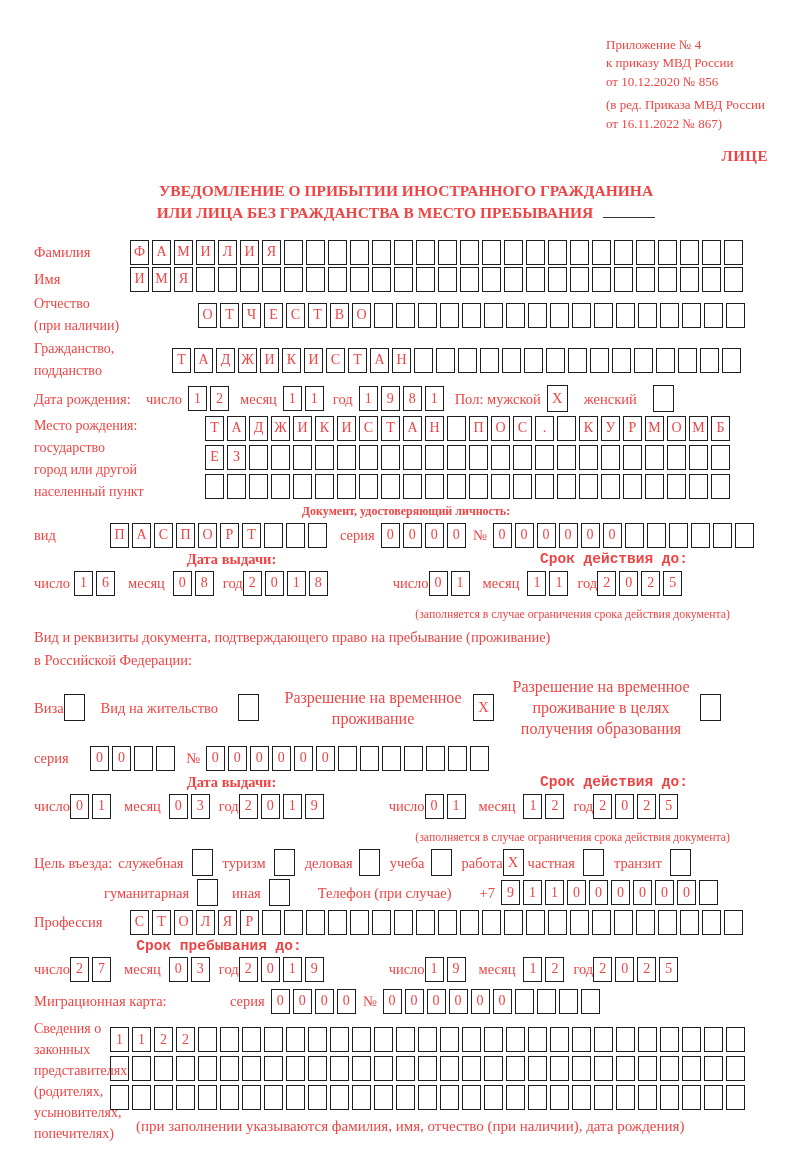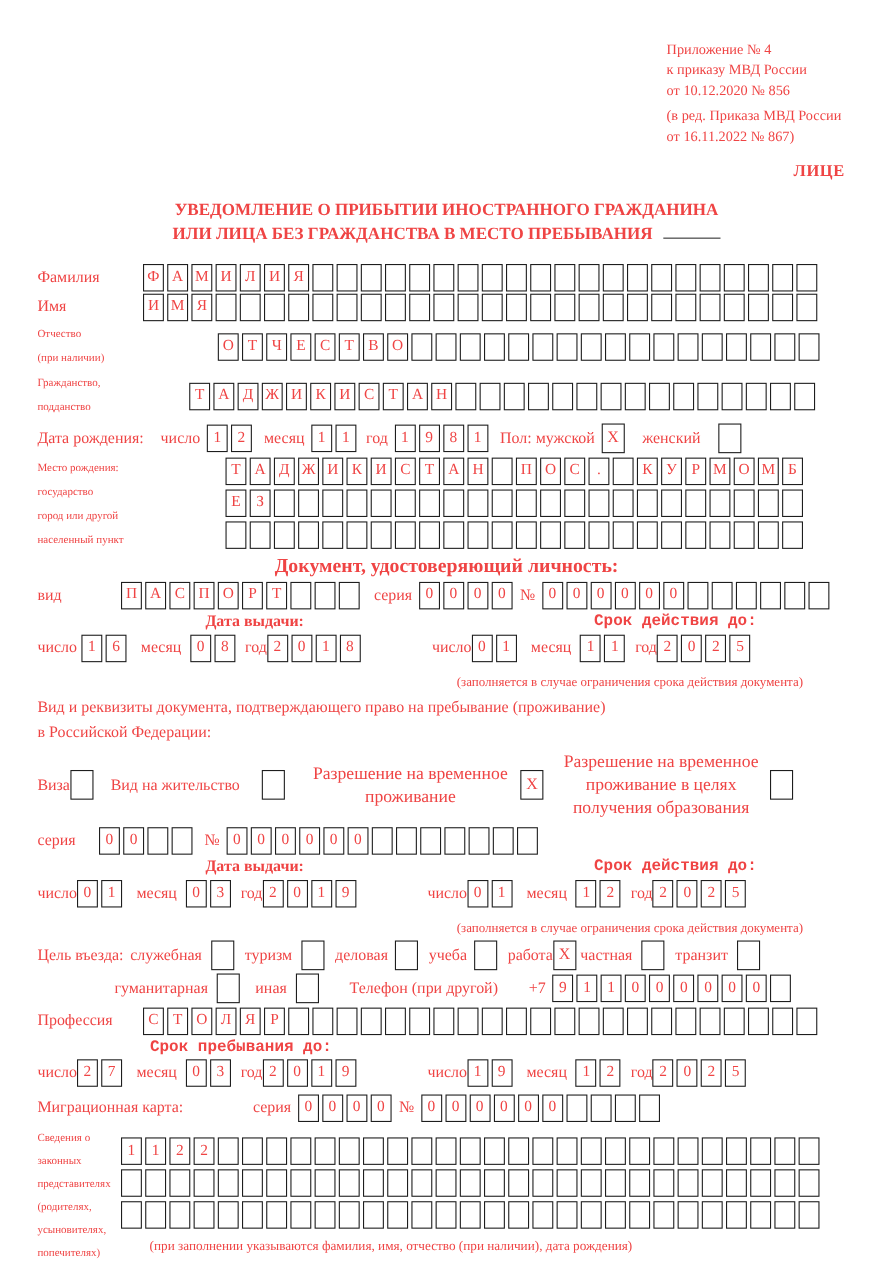--- a/index.html
+++ b/index.html
@@ -10,40 +10,40 @@
   }
   .hdr{margin-left:572px;width:182px;font-size:13px;line-height:1.42;text-align:left;}
   .hdr .gap{height:5px;}
   .forma{text-align:right;font-weight:bold;font-size:15px;margin:15px 10px 0 0;letter-spacing:.5px;}
   .title{ text-align:center;font-weight:bold;font-size:15.5px;line-height:22px;margin-top:15px;}
   .blank-line{display:inline-block;width:52px;border-bottom:1.6px solid #333;height:13px;margin-left:10px;}
   .sec-head{font-weight:bold;font-size:14.4px;margin-top:21px;text-align:center;white-space:nowrap;}
   .form{margin-top:15px;}
   .row{display:flex;align-items:center;margin-bottom:1px;white-space:nowrap;}
   .lbl{font-size:14.5px;line-height:26px;flex:none;}
-  .lblblock{font-size:10px;line-height:22px;flex:none;}
+  .lblblock{font-size:14px;line-height:22px;flex:none;}
   .cells{display:inline-flex;flex-wrap:nowrap;flex:none;}
   .cell{
     display:inline-flex;align-items:center;justify-content:center;flex:none;
     width:17px;height:23px;border:1.5px solid #1e1e1e;margin-right:3px;
     font-size:14px;line-height:1;
   }
   .cbx{
     display:inline-flex;align-items:center;justify-content:center;flex:none;
     width:19px;height:25px;border:1.5px solid #1e1e1e;font-size:14.5px;
   }
   .stack{display:flex;flex-direction:column;}
   .stack .cells{margin-bottom:4px;}
   .hrow{display:flex;font-size:14.5px;font-weight:bold;margin:3px 0 2px 0;}
   .hrow .h-left{width:395px;text-align:center;}
   .hrow .h-right{width:300px;text-align:center;margin-left:35px;font-family:Liberation Mono, monospace;}
   .note{font-size:11.8px;text-align:right;margin:11px 48px 4px 0;}
   .para{font-size:14.5px;line-height:23px;margin-top:4px;}
   .center-lbl{font-size:16px;line-height:21px;text-align:center;white-space:normal;}
-  .footnote{font-size:12px;margin:4px 0 0 88px;}
+  .footnote{font-size:15px;margin:4px 0 0 88px;}
   .ml4{margin-left:4px}.ml6{margin-left:6px}.ml8{margin-left:8px}.ml10{margin-left:10px}
   .ml12{margin-left:12px}.ml14{margin-left:14px}.ml16{margin-left:16px}.ml20{margin-left:20px}
   .mr6{margin-right:6px}.mr8{margin-right:8px}
 </style>
 </head>
 <body>
 
 <div class="page">
 
   <div class="hdr">
@@ -309,21 +309,21 @@
             <span class="cell"></span>
             <span class="cell"></span>
             <span class="cell"></span>
             <span class="cell"></span>
             <span class="cell"></span>
             <span class="cell"></span>
           </span>
       </div>
     </div>
 
-    <div class="sec-head" style="margin:0 0 3px 0;font-size:18px">Документ, удостоверяющий личность:</div>
+    <div class="sec-head" style="margin:0 0 3px 0;font-size:12px">Документ, удостоверяющий личность:</div>
 
     <div class="row">
       <span class="lbl" style="width:76px">вид</span>
       <span class="cells">
           <span class="cell">П</span>
           <span class="cell">А</span>
           <span class="cell">С</span>
           <span class="cell">П</span>
           <span class="cell">О</span>
           <span class="cell">Р</span>
@@ -500,21 +500,21 @@
       <span class="cbx"></span>
       <span class="lbl ml10 mr8">транзит</span>
       <span class="cbx"></span>
     </div>
 
     <div class="row" style="align-items:center;margin-top:3px">
       <span class="lbl mr8" style="margin-left:70px">гуманитарная</span>
       <span class="cbx"></span>
       <span class="lbl ml14 mr8">иная</span>
       <span class="cbx"></span>
-      <span class="lbl mr6" style="margin-left:28px">Телефон (при другой)</span>
+      <span class="lbl mr6" style="margin-left:28px">Телефон (при случае)</span>
       <span class="lbl mr6" style="margin-left:22px">+7</span>
       <span class="cells">
           <span class="cell">9</span>
           <span class="cell">1</span>
           <span class="cell">1</span>
           <span class="cell">0</span>
           <span class="cell">0</span>
           <span class="cell">0</span>
           <span class="cell">0</span>
           <span class="cell">0</span>

